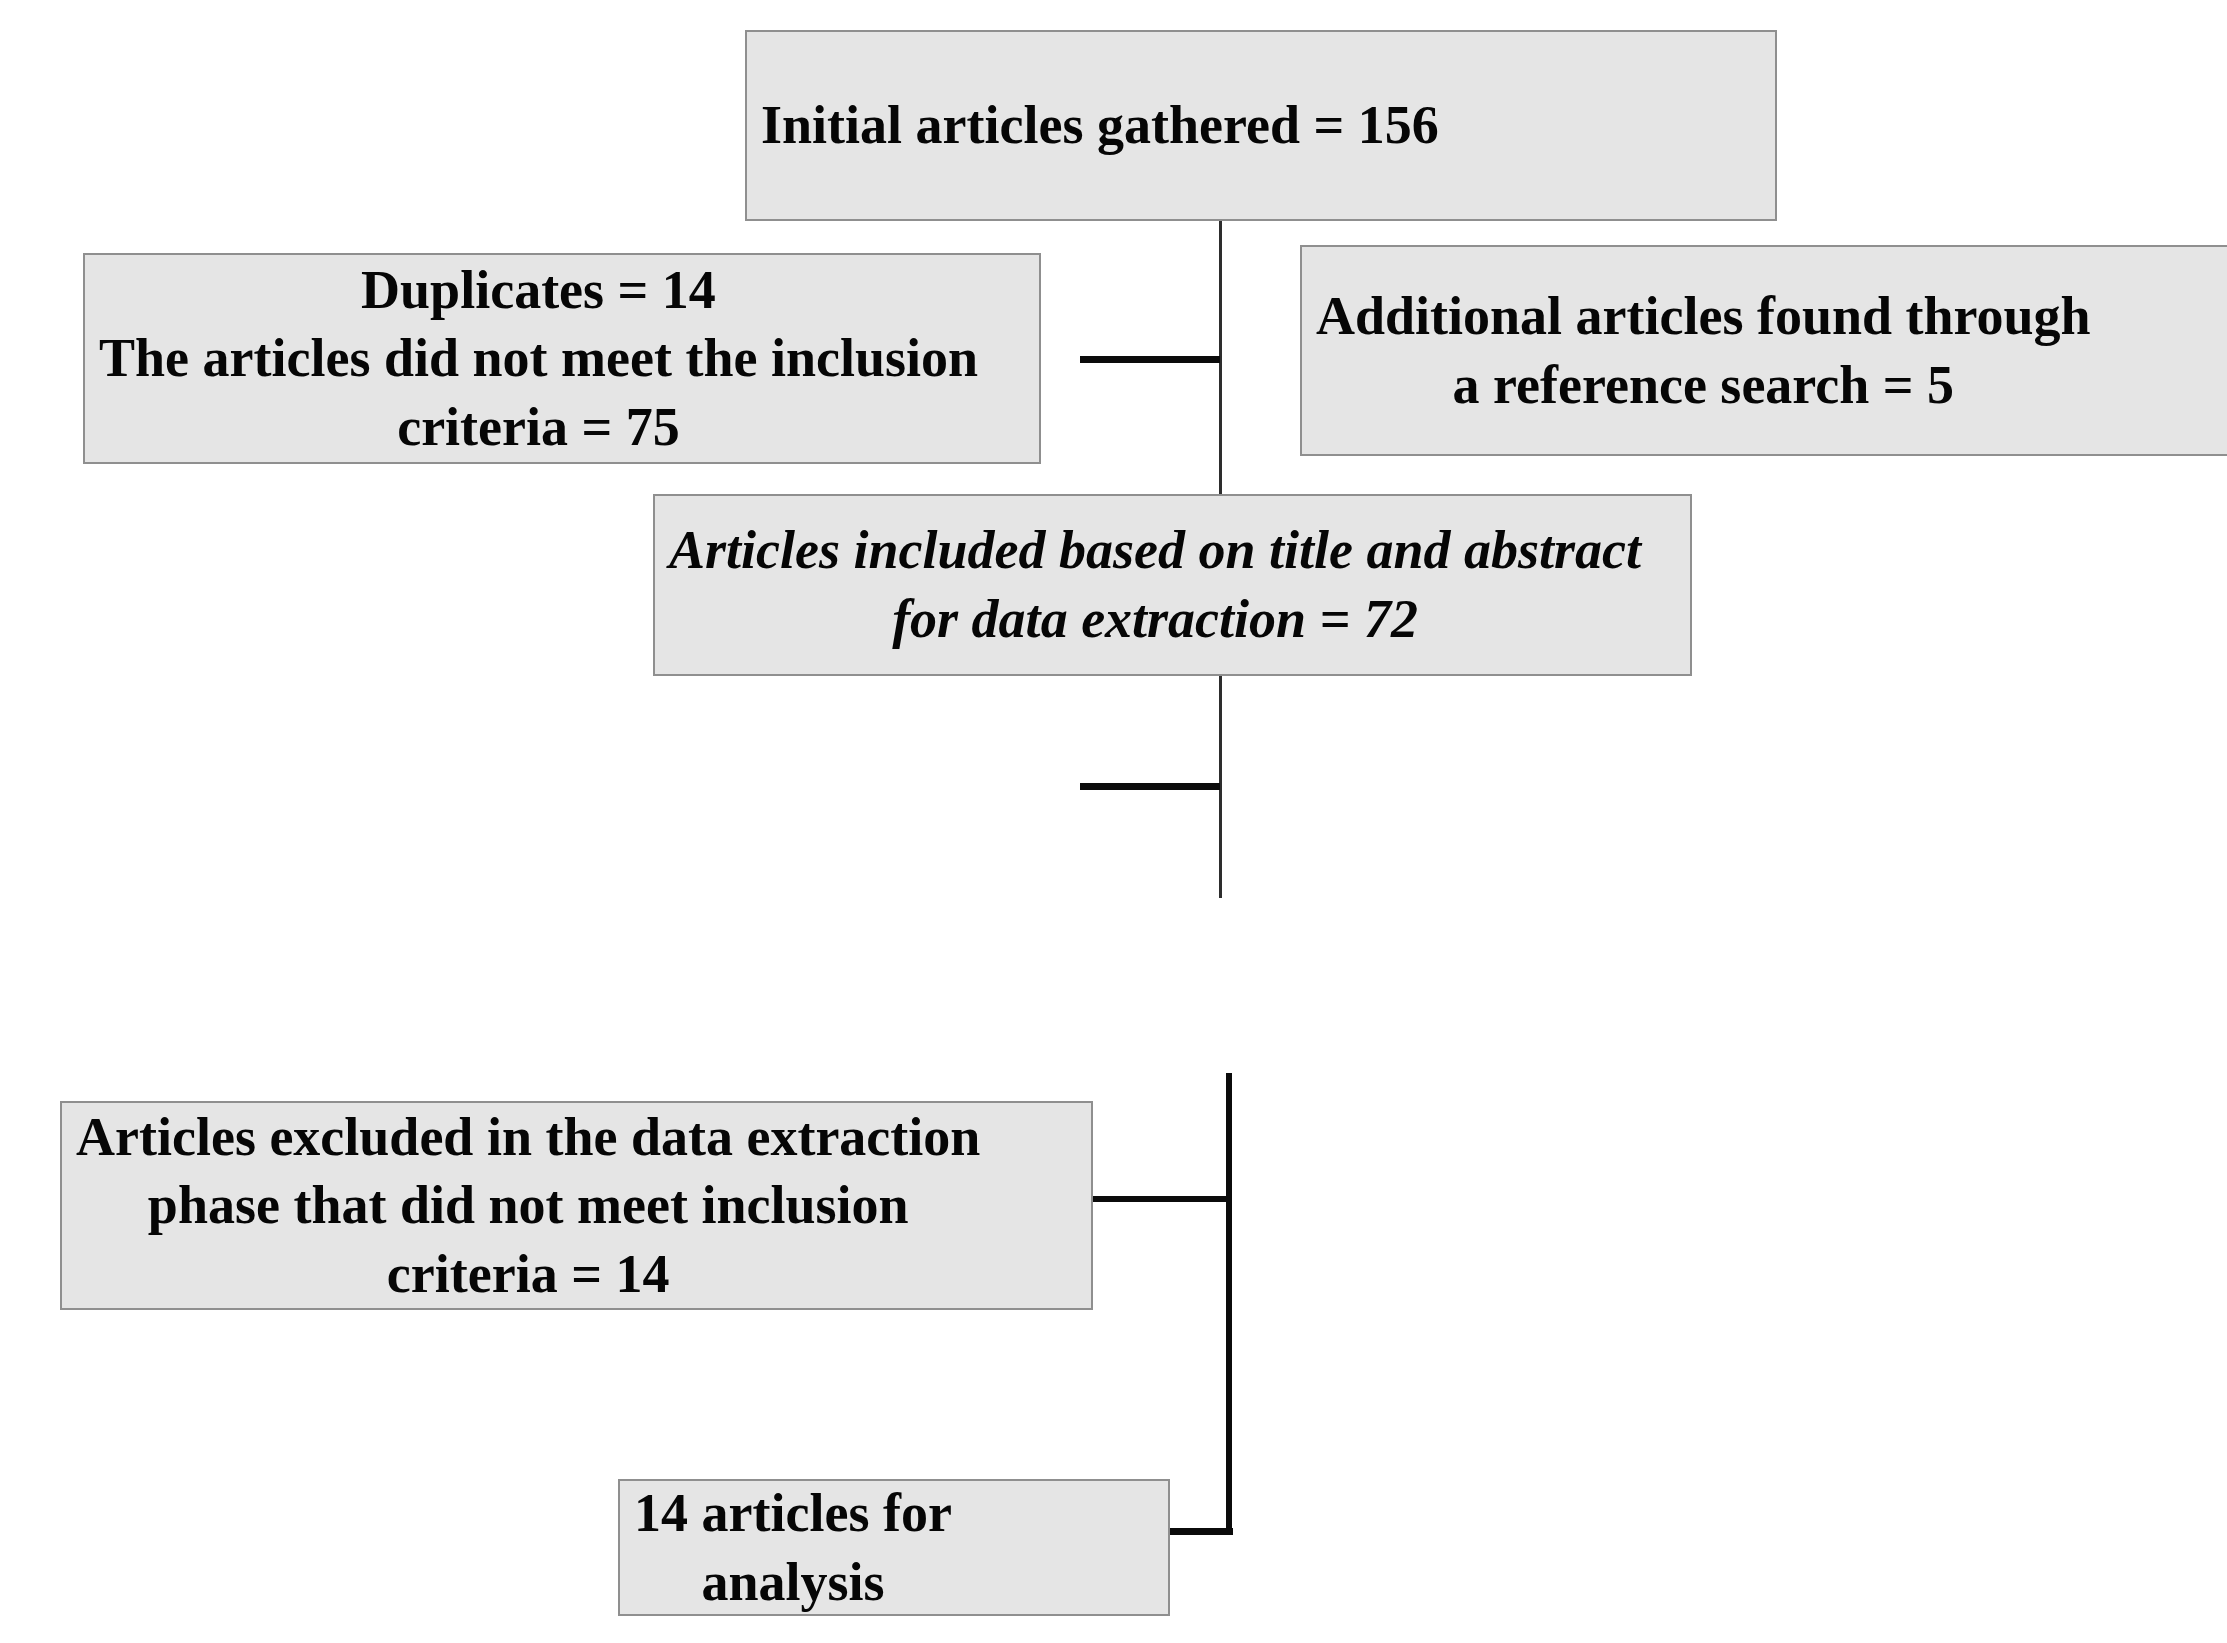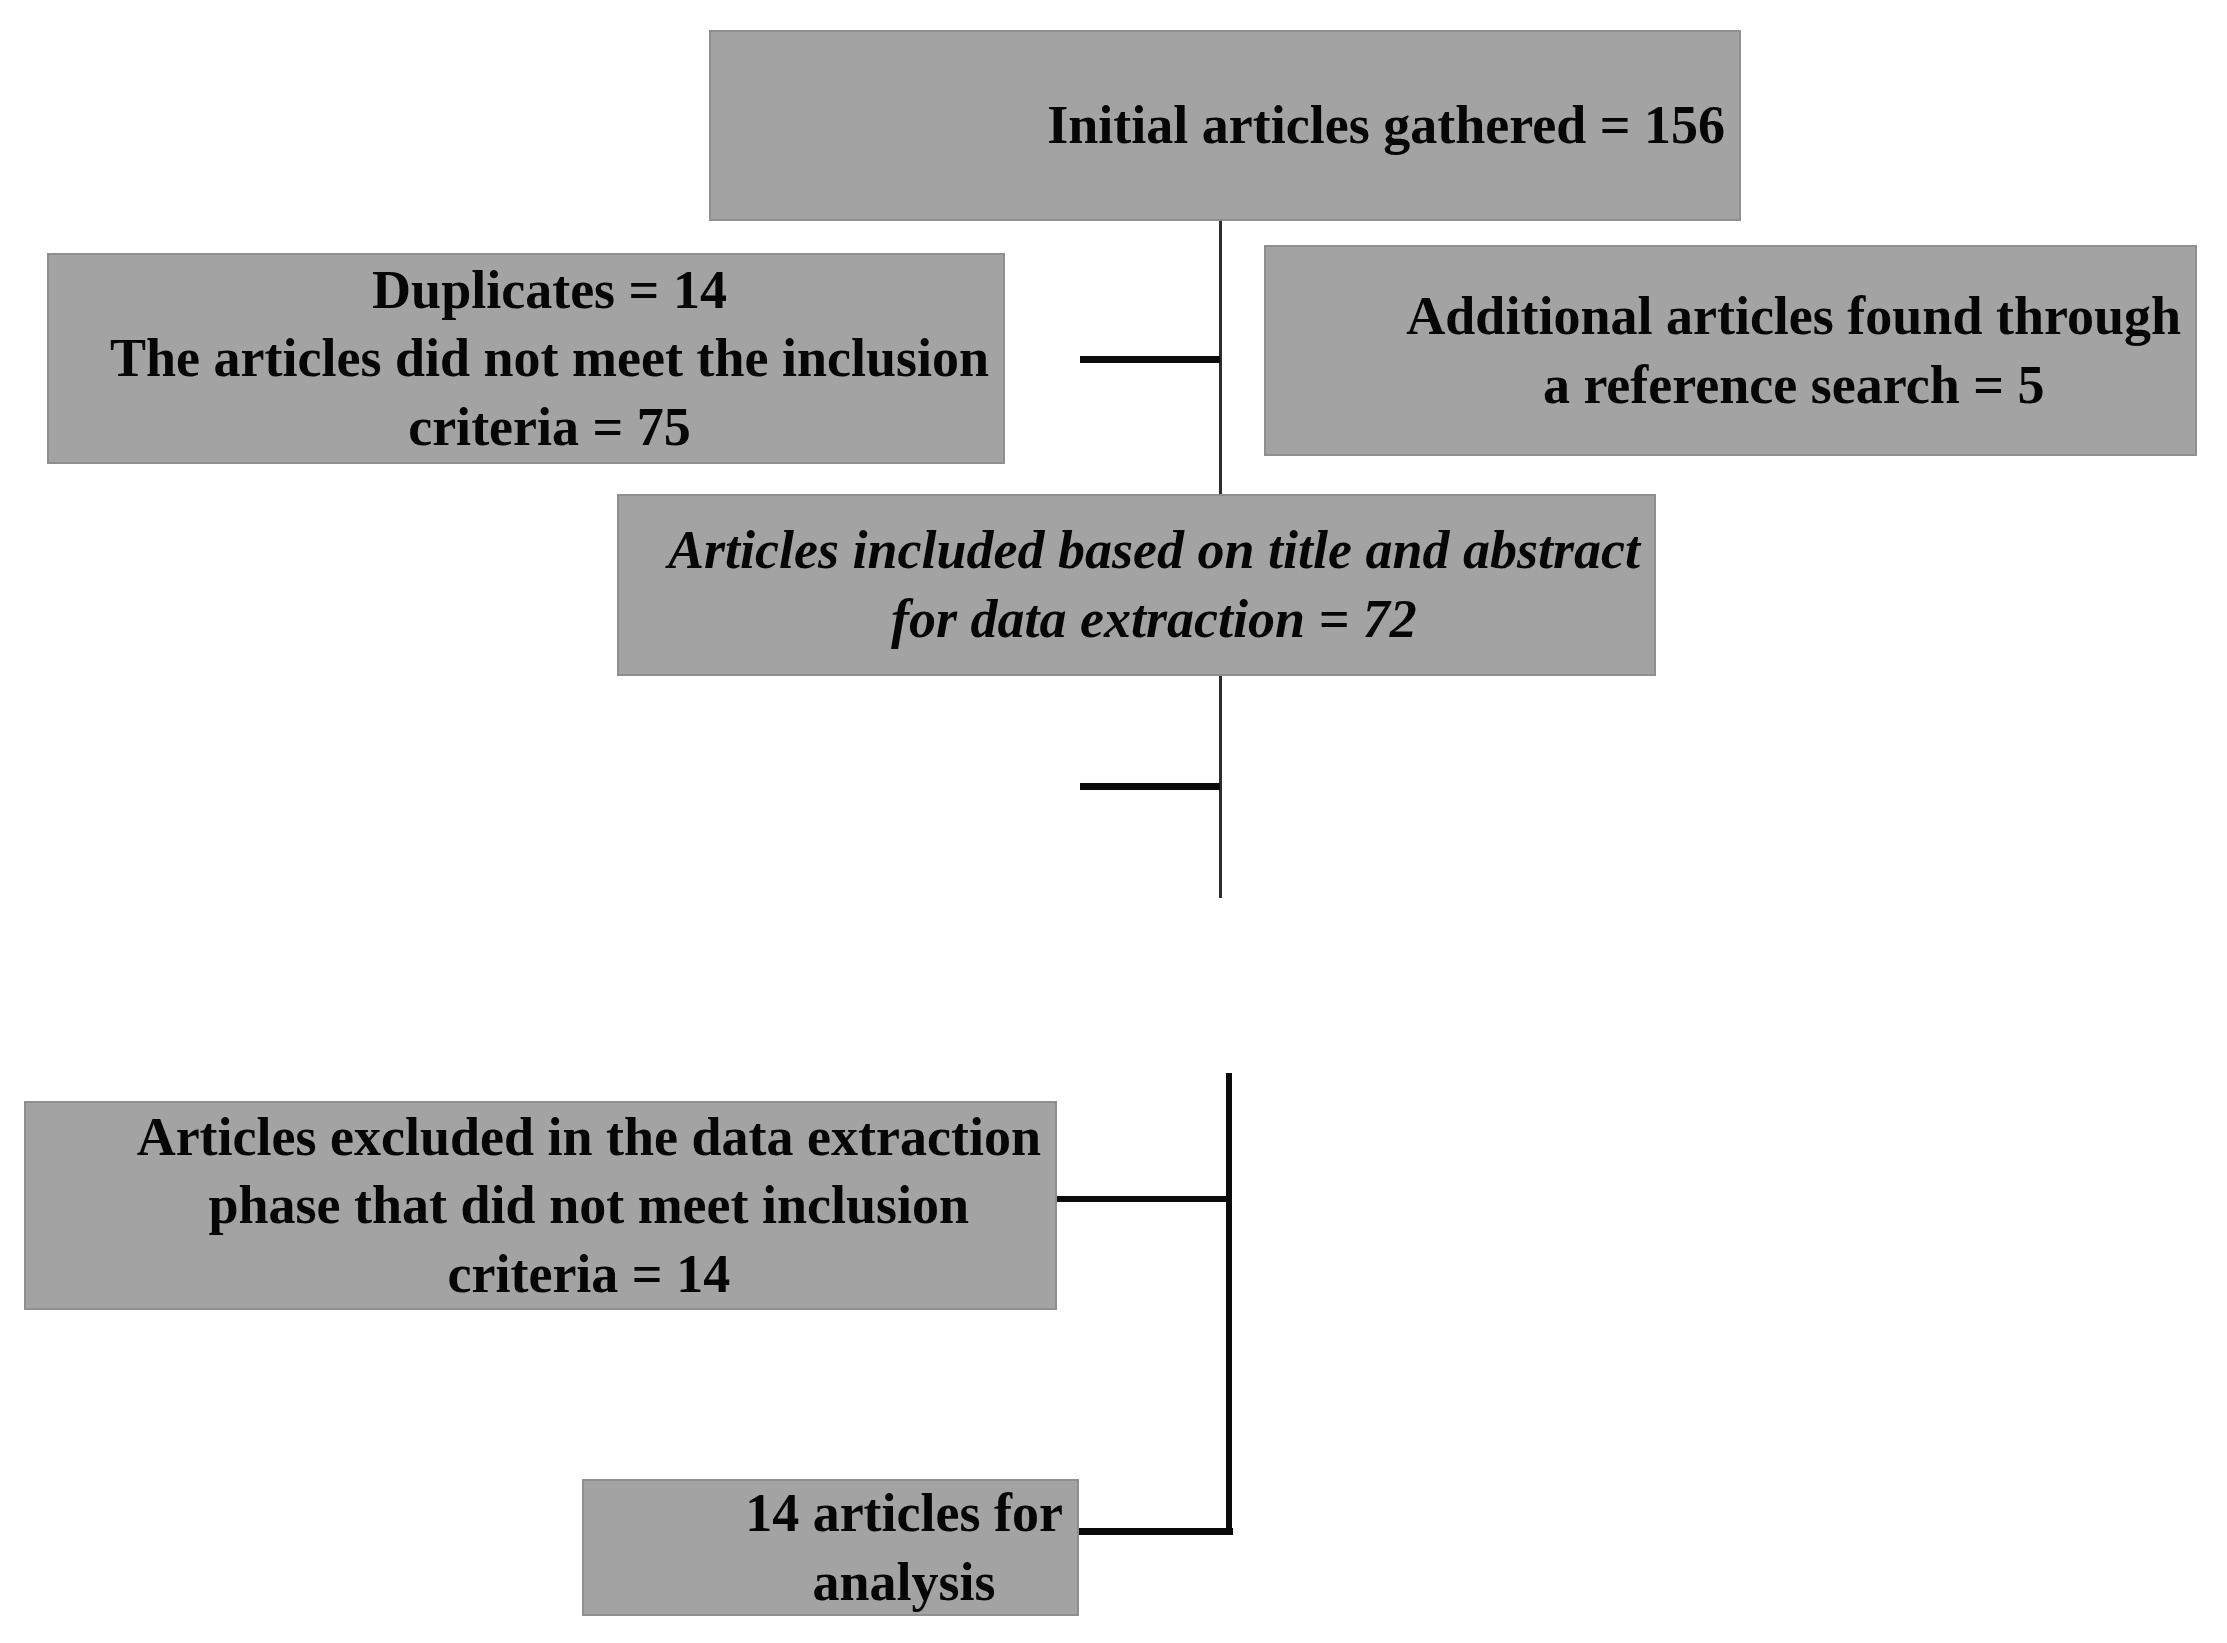--- a/index.html
+++ b/index.html
@@ -12,25 +12,26 @@
     width: 2227px;
     height: 1644px;
     background: #ffffff;
     font-family: "Liberation Serif", "DejaVu Serif", serif;
     overflow: hidden;
   }
   .box {
     position: absolute;
     box-sizing: border-box;
     border: 2.8px solid #8f8f8f;
-    background: #a3a3a3;
+    background: #e5e5e5;
     display: flex;
     align-items: center;
-    justify-content: flex-end;
+    justify-content: flex-start;
     text-align: center;
+    margin-left: 36px;
   }
   .box-label {
     font-weight: bold;
     color: #060606;
     font-size: 54px;
     line-height: 1.27;
     white-space: pre-line;
     padding: 0 14px;
   }
   .line {
@@ -75,19 +76,19 @@
   </div>
 
 
 
   <div class="box" style="left:24px;   top:1101px; width:1033px; height:209px;">
     <div class="box-label">Articles excluded in the data extraction
 phase that did not meet inclusion
 criteria = 14</div>
   </div>
 
-  <div class="box" style="left:582px;  top:1479px; width:497px;  height:137px;">
+  <div class="box" style="left:582px;  top:1479px; width:552px;  height:137px;">
     <div class="box-label">14 articles for
 analysis</div>
   </div>
 
 </div>
 
 
 </body></html>

